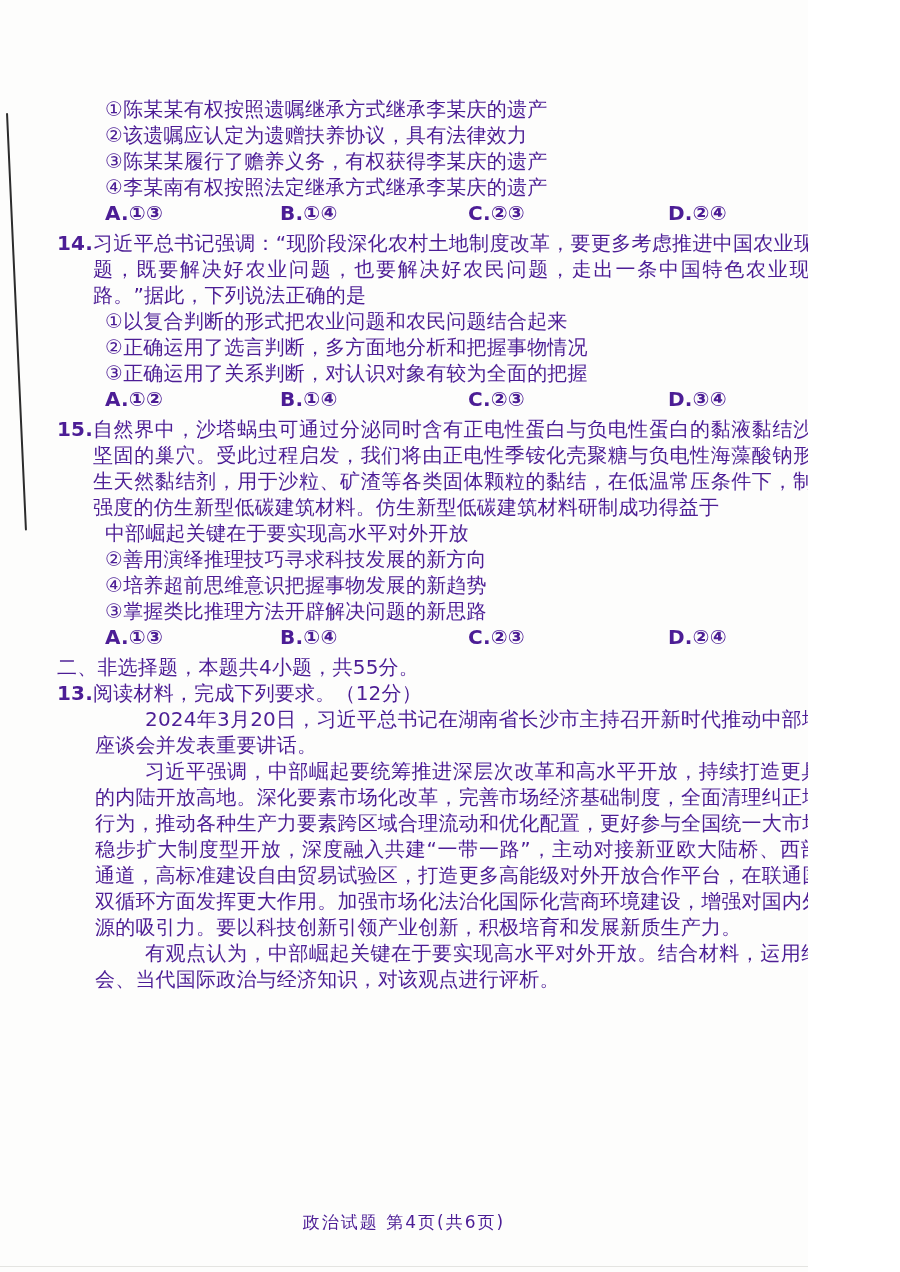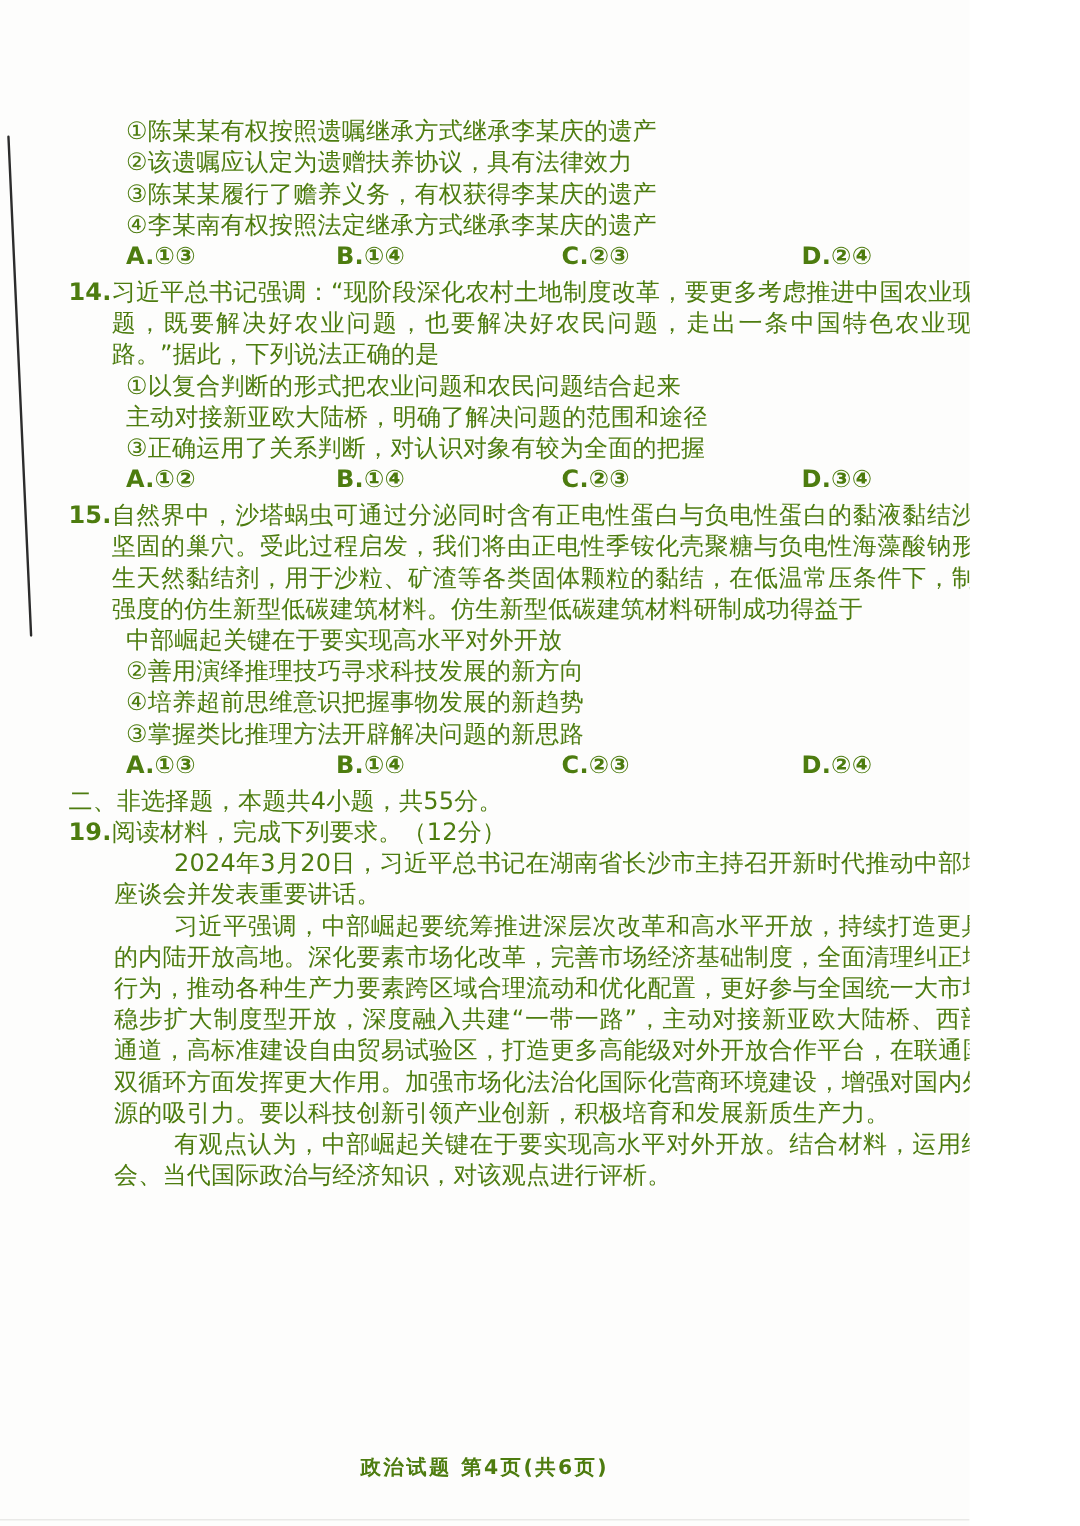--- a/index.html
+++ b/index.html
@@ -2,21 +2,21 @@
 <html><head>
 <meta charset="utf-8">
 <style>
   * { margin:0; padding:0; box-sizing:border-box; }
   html,body { background:#ffffff; }
   .page {
     position:relative;
     width:808px; height:1272px;
     background:#fdfdfc;
     font-family:"DejaVu Sans","Liberation Sans",sans-serif;
-    color:#4d7c0f;
+    color:#4c1d95;
     overflow:hidden;
   }
   .scan-line {
     position:absolute; left:6px; top:113px;
     width:2px; height:418px; background:#2c2c2c;
     transform:rotate(-2.6deg); transform-origin:top center;
     border-radius:1px;
   }
   .bottom-edge {
     position:absolute; left:0; right:0; bottom:5px;
@@ -39,21 +39,21 @@
     font-weight:bold;
   }
   .option { white-space:nowrap; }
   .section-heading { font-weight:normal; margin-top:2px; }
   .para {
     margin-left:38px; width:788px;
     text-indent:2.5em; text-align:justify;
   }
   .footer {
     position:absolute; left:0; right:0; bottom:38px;
-    text-align:center; font-size:17px; font-weight:bold;
+    text-align:center; font-size:17px; font-weight:normal;
     letter-spacing:2px;
   }
 </style>
 </head>
 <body>
 
 <div class="page">
 
   <div class="scan-line"></div>
 
@@ -71,21 +71,21 @@
         <span class="option">D.②④</span>
       </div>
     </section>
 
     <section class="q-block">
       <div class="q-row">
         <span class="q-num">14.</span>
         <div class="q-text">习近平总书记强调：“现阶段深化农村土地制度改革，要更多考虑推进中国农业现代化问题，既要解决好农业问题，也要解决好农民问题，走出一条中国特色农业现代化道路。”据此，下列说法正确的是</div>
       </div>
       <div class="sub-item">①以复合判断的形式把农业问题和农民问题结合起来</div>
-      <div class="sub-item">主动对接新亚欧大陆桥，明确了解决问题的范围和途径</div>
+      <div class="sub-item">②正确运用了选言判断，多方面地分析和把握事物情况</div>
       <div class="sub-item">③正确运用了关系判断，对认识对象有较为全面的把握</div>
       <div class="options-row">
         <span class="option">A.①②</span>
         <span class="option">B.①④</span>
         <span class="option">C.②③</span>
         <span class="option">D.③④</span>
       </div>
     </section>
 
     <section class="q-block">
@@ -102,21 +102,21 @@
         <span class="option">B.①④</span>
         <span class="option">C.②③</span>
         <span class="option">D.②④</span>
       </div>
     </section>
 
     <div class="section-heading">二、非选择题，本题共4小题，共55分。</div>
 
     <section class="q-block">
       <div class="q-row">
-        <span class="q-num">19.</span>
+        <span class="q-num">13.</span>
         <div class="q-text">阅读材料，完成下列要求。（12分）</div>
       </div>
       <p class="para">2024年3月20日，习近平总书记在湖南省长沙市主持召开新时代推动中部地区崛起座谈会并发表重要讲话。</p>
       <p class="para">习近平强调，中部崛起要统筹推进深层次改革和高水平开放，持续打造更具竞争力的内陆开放高地。深化要素市场化改革，完善市场经济基础制度，全面清理纠正地方保护行为，推动各种生产力要素跨区域合理流动和优化配置，更好参与全国统一大市场建设。稳步扩大制度型开放，深度融入共建“一带一路”，主动对接新亚欧大陆桥、西部陆海新通道，高标准建设自由贸易试验区，打造更多高能级对外开放合作平台，在联通国内国际双循环方面发挥更大作用。加强市场化法治化国际化营商环境建设，增强对国内外要素资源的吸引力。要以科技创新引领产业创新，积极培育和发展新质生产力。</p>
       <p class="para">有观点认为，中部崛起关键在于要实现高水平对外开放。结合材料，运用经济与社会、当代国际政治与经济知识，对该观点进行评析。</p>
     </section>
 
   </div>
 
   <div class="footer">政治试题  第4页(共6页)</div>

